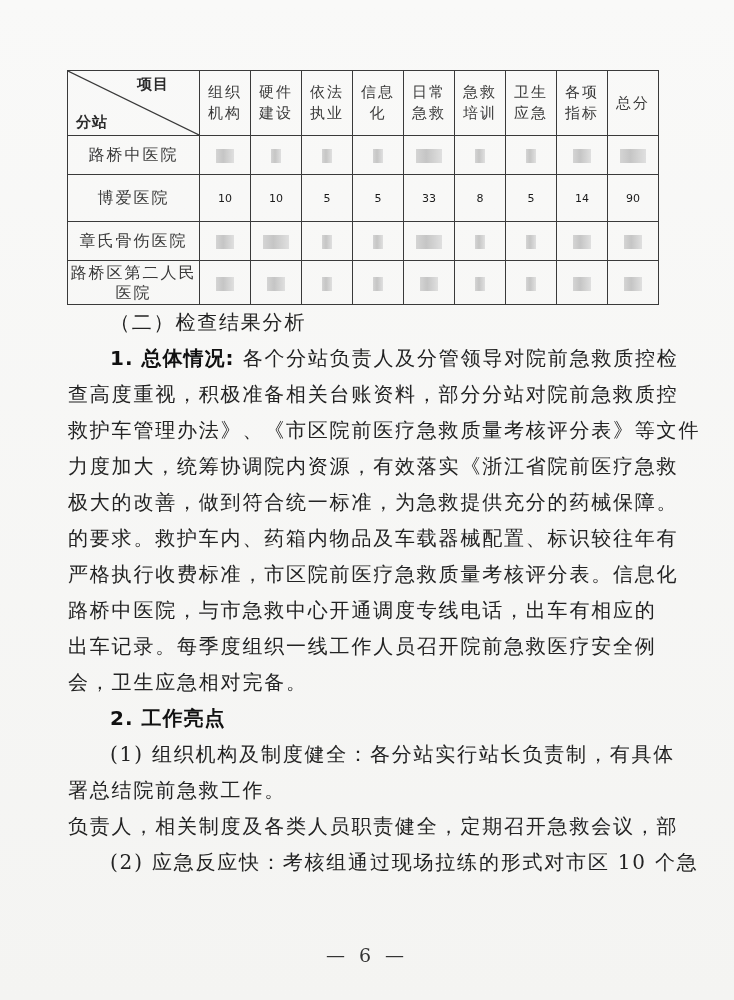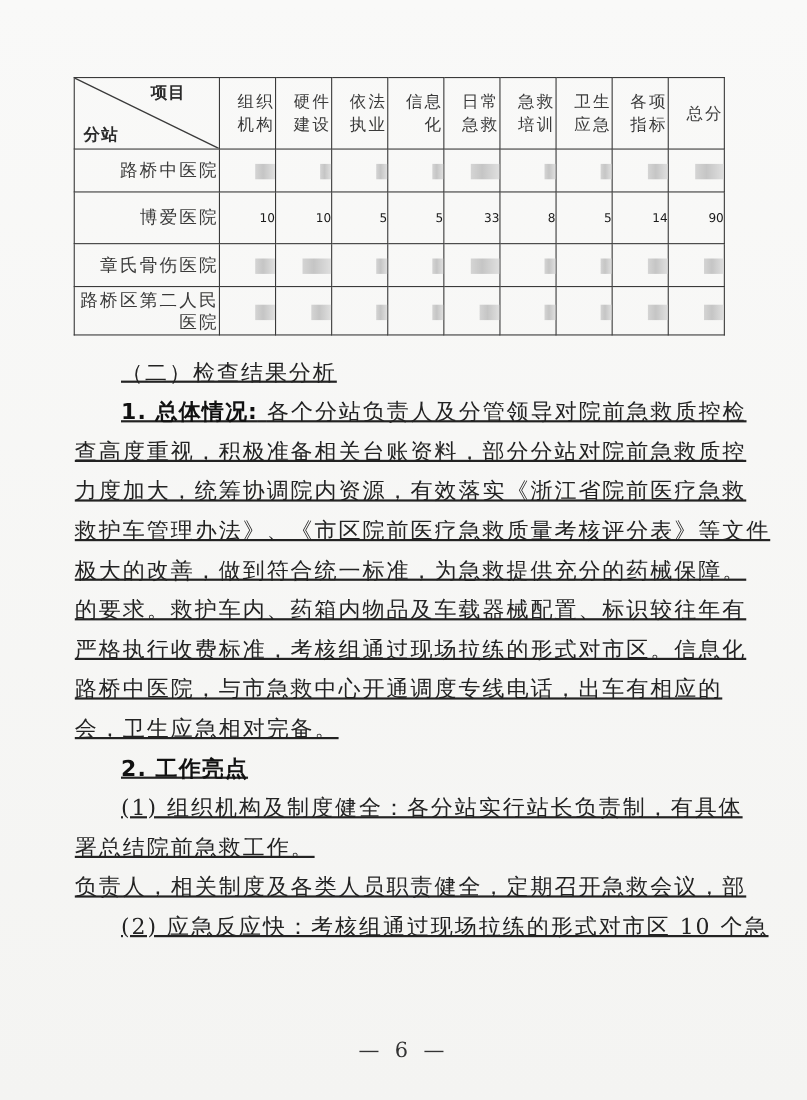--- a/index.html
+++ b/index.html
@@ -27,21 +27,21 @@
       left: 67px;
       top: 70px;
       border-collapse: collapse;
       table-layout: fixed;
       font-family: "DejaVu Sans", "Liberation Sans", sans-serif;
       color: #2a2a2a;
     }
     .score-table td, .score-table th {
       border: 1.4px solid #3a3a3a;
       padding: 0;
-      text-align: right;
+      text-align: center;
       vertical-align: middle;
       font-weight: normal;
     }
     .score-table th {
       font-size: 15px;
       line-height: 21px;
       letter-spacing: 2px;
       color: #3a3a3a;
     }
     .corner-cell {
@@ -243,31 +243,32 @@
         <td><span class="redacted r-w1"></span></td>
         <td><span class="redacted r-w2"></span></td>
         <td><span class="redacted r-w1"></span></td>
         <td><span class="redacted r-w1"></span></td>
         <td><span class="redacted r-w2"></span></td>
         <td><span class="redacted r-w2"></span></td>
       </tr>
     </tbody>
   </table>
 
-  <div class="body-text" style="top:320px;text-decoration:underline;">
+  <div class="body-text" style="top:304px;">
     <div class="line indent">（二）检查结果分析</div>
 
     <div class="line indent"><span class="heading-bold">1. 总体情况:</span> <span>各个分站负责人及分管领导对院前急救质控检</span></div>
     <div class="line">查高度重视，积极准备相关台账资料，部分分站对院前急救质控</div>
+    <div class="line">救护车管理办法》、《市区院前医疗急救质量考核评分表》等文件</div>
     <div class="line">力度加大，统筹协调院内资源，有效落实《浙江省院前医疗急救</div>
-    <div class="line">救护车管理办法》、《市区院前医疗急救质量考核评分表》等文件</div>
     <div class="line">极大的改善，做到符合统一标准，为急救提供充分的药械保障。</div>
     <div class="line">的要求。救护车内、药箱内物品及车载器械配置、标识较往年有</div>
-    <div class="line">严格执行收费标准，考核组通过现场拉练的形式对市区。信息化</div>
+    <div class="line">严格执行收费标准，市区院前医疗急救质量考核评分表。信息化</div>
     <div class="line">路桥中医院，与市急救中心开通调度专线电话，出车有相应的</div>
+    <div class="line">出车记录。每季度组织一线工作人员召开院前急救医疗安全例</div>
     <div class="line">会，卫生应急相对完备。</div>
 
     <div class="line indent heading-bold">2. 工作亮点</div>
 
     <div class="line indent">(1) 组织机构及制度健全：各分站实行站长负责制，有具体</div>
     <div class="line">署总结院前急救工作。</div>
     <div class="line">负责人，相关制度及各类人员职责健全，定期召开急救会议，部</div>
 
     <div class="line indent">(2) 应急反应快：考核组通过现场拉练的形式对市区 10 个急</div>
   </div>

